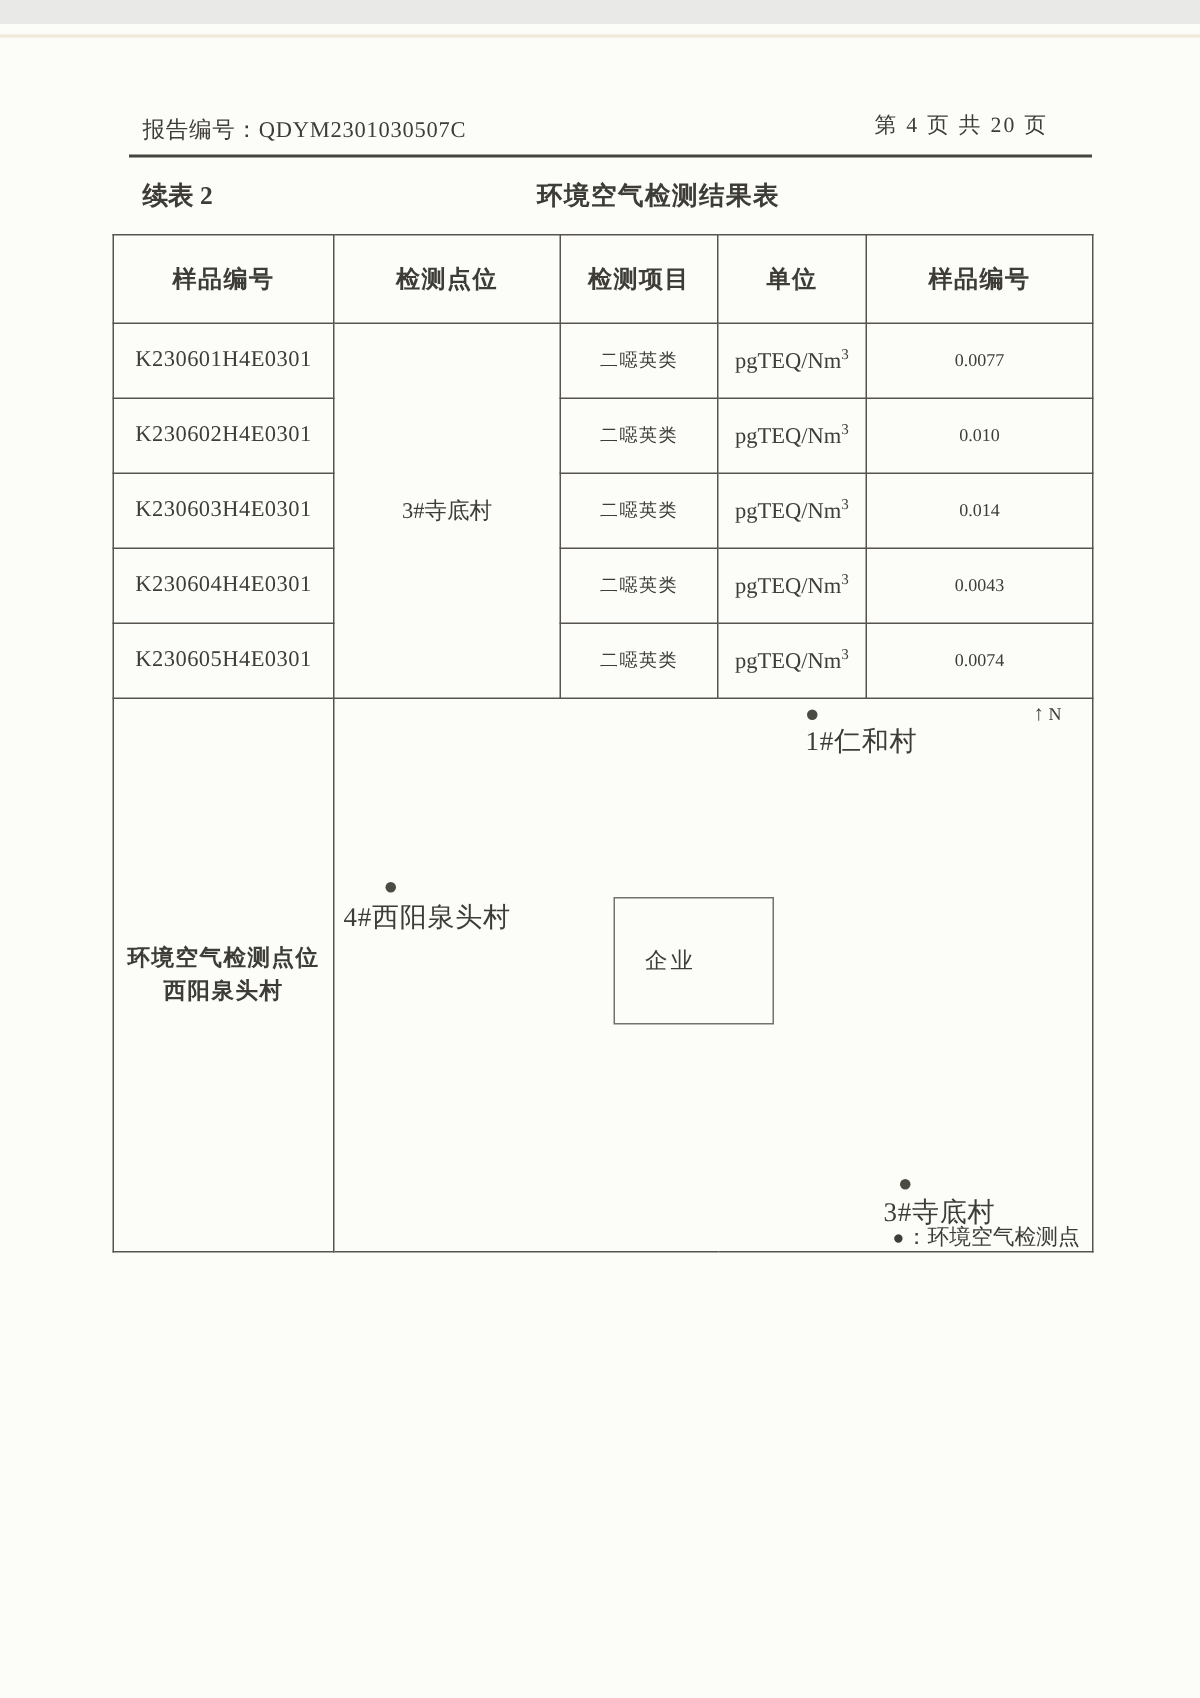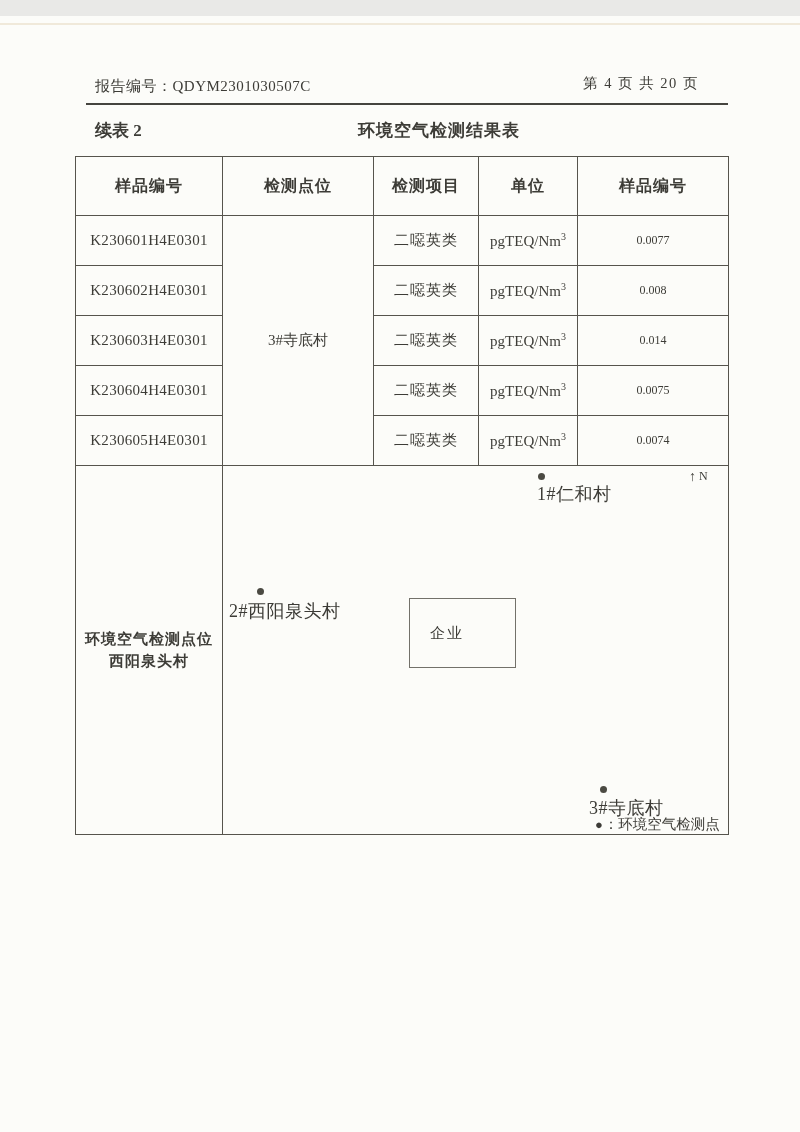--- a/index.html
+++ b/index.html
@@ -73,21 +73,21 @@
   table.results th {
     font-size: 16px;
     font-weight: bold;
     letter-spacing: 1px;
   }
   tr.header-row { height: 59px; }
   tr.data-row { height: 50px; }
   tr.diagram-row { height: 369px; }
   td.cell-sample { font-size: 15px; letter-spacing: 0.3px; }
   td.cell-location { font-size: 15px; }
-  td.cell-item { font-size: 15px; letter-spacing: 1px; }
+  td.cell-item { font-size: 12px; letter-spacing: 1px; }
   td.cell-unit { font-size: 15px; }
   td.cell-unit sup { font-size: 10px; }
   td.cell-result { font-size: 12px; }
   td.cell-caption {
     font-size: 15px;
     font-weight: bold;
     line-height: 22px;
     letter-spacing: 1px;
   }
   td.cell-map { position: relative; }
@@ -119,21 +119,21 @@
     font-size: 18px;
     white-space: nowrap;
     letter-spacing: 0.5px;
   }
   .label-1 { left: 314px; top: 16px; }
   .label-2 { left: 6px; top: 133px; }
   .label-3 { left: 366px; top: 330px; }
   .enterprise-box {
     position: absolute;
     left: 186px; top: 132px;
-    width: 107px; height: 70px;
+    width: 107px; height: 85px;
     border: 1px solid #73716a;
     display: flex;
     align-items: center;
   }
   .enterprise-box .enterprise-label {
     font-size: 15px;
     letter-spacing: 2px;
     padding-left: 20px;
   }
   .legend {
@@ -189,33 +189,33 @@
         <td class="cell-sample">K230601H4E0301</td>
         <td class="cell-location" rowspan="5">3#寺底村</td>
         <td class="cell-item">二噁英类</td>
         <td class="cell-unit"><span>pgTEQ/Nm</span><sup>3</sup></td>
         <td class="cell-result">0.0077</td>
       </tr>
       <tr class="data-row">
         <td class="cell-sample">K230602H4E0301</td>
         <td class="cell-item">二噁英类</td>
         <td class="cell-unit"><span>pgTEQ/Nm</span><sup>3</sup></td>
-        <td class="cell-result">0.008</td>
+        <td class="cell-result">0.010</td>
       </tr>
       <tr class="data-row">
         <td class="cell-sample">K230603H4E0301</td>
         <td class="cell-item">二噁英类</td>
         <td class="cell-unit"><span>pgTEQ/Nm</span><sup>3</sup></td>
         <td class="cell-result">0.014</td>
       </tr>
       <tr class="data-row">
         <td class="cell-sample">K230604H4E0301</td>
         <td class="cell-item">二噁英类</td>
         <td class="cell-unit"><span>pgTEQ/Nm</span><sup>3</sup></td>
-        <td class="cell-result">0.0075</td>
+        <td class="cell-result">0.0043</td>
       </tr>
       <tr class="data-row">
         <td class="cell-sample">K230605H4E0301</td>
         <td class="cell-item">二噁英类</td>
         <td class="cell-unit"><span>pgTEQ/Nm</span><sup>3</sup></td>
         <td class="cell-result">0.0074</td>
       </tr>
       <tr class="diagram-row">
         <td class="cell-caption">
           <span style="display:block">环境空气检测点位</span>
@@ -225,21 +225,21 @@
           <div class="map">
             <div class="north">
               <span class="arrow">↑</span>
               <span class="n-label">N</span>
             </div>
 
             <div class="dot dot-1"></div>
             <div class="point-label label-1">1#仁和村</div>
 
             <div class="dot dot-2"></div>
-            <div class="point-label label-2">2#西阳泉头村</div>
+            <div class="point-label label-2">4#西阳泉头村</div>
 
             <div class="enterprise-box">
               <span class="enterprise-label">企业</span>
             </div>
 
             <div class="dot dot-3"></div>
             <div class="point-label label-3">3#寺底村</div>
 
             <div class="legend">
               <span class="legend-dot">●</span>

